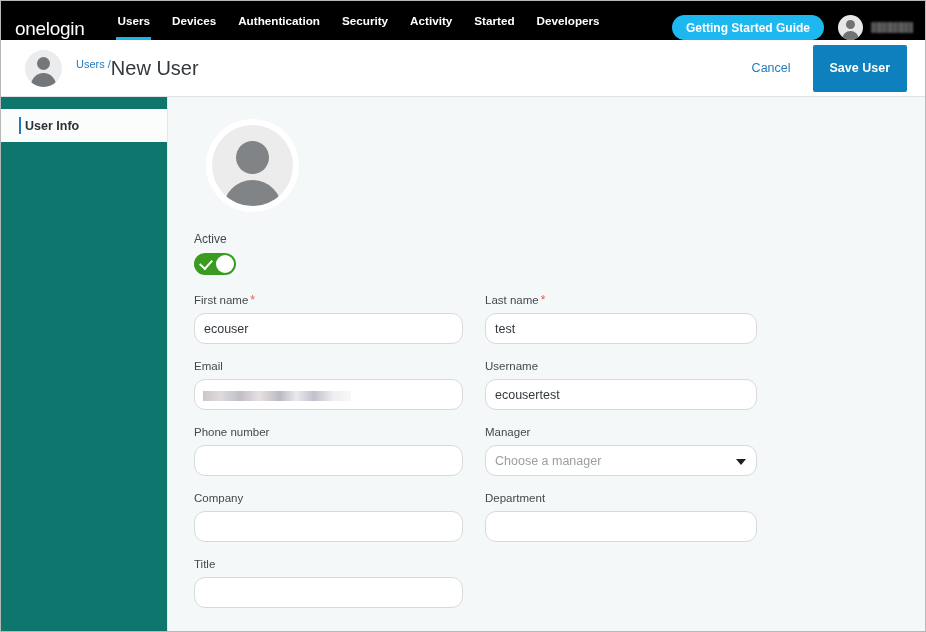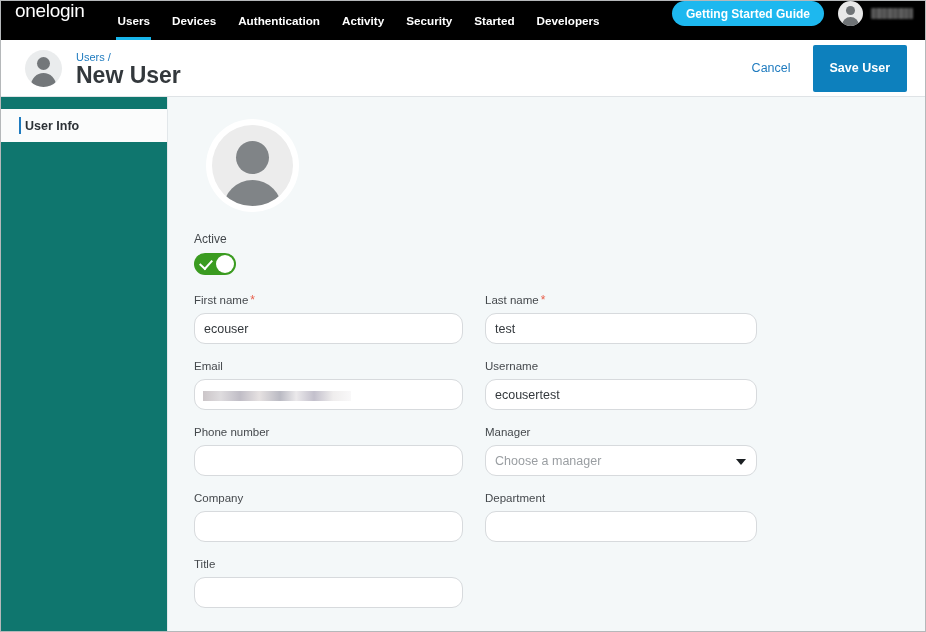--- a/index.html
+++ b/index.html
@@ -20,21 +20,21 @@
     background: #f4f8f9;
     overflow: hidden;
   }
 
   
   .topnav {
     position: relative;
     height: 39px;
     background: #000000;
     display: flex;
-    align-items: flex-start;
+    align-items: flex-end;
     box-sizing: border-box;
     padding: 0 0 0 14px;
   }
   .brand {
     color: #ffffff;
     font-size: 19px;
     letter-spacing: -0.3px;
     font-weight: 400;
     line-height: 1;
     padding-bottom: 2px;
@@ -152,34 +152,34 @@
   .header-avatar .body {
     position: absolute;
     width: 25px; height: 18px;
     border-radius: 13px 13px 0 0;
     background: #73777a;
     left: 6px; top: 23px;
   }
   .header-text {
     margin-left: 14px;
     display: flex;
-    flex-direction: column;
+    flex-direction: row;
     justify-content: center;
   }
   .breadcrumb {
     color: #1f7bbf;
     font-size: 11px;
     line-height: 14px;
     cursor: pointer;
   }
   .page-title {
     color: #33383c;
-    font-size: 23px;
+    font-size: 20px;
     line-height: 22px;
-    font-weight: 700;
+    font-weight: 400;
   }
   .header-actions {
     margin-left: auto;
     display: flex;
     align-items: center;
   }
   .cancel-link {
     color: #1f7bbf;
     font-size: 12.5px;
     cursor: pointer;
@@ -384,24 +384,24 @@
       <div class="nav-item active">
         <span>Users</span>
       </div>
       <div class="nav-item">
         <span>Devices</span>
       </div>
       <div class="nav-item">
         <span>Authentication</span>
       </div>
       <div class="nav-item">
+        <span>Security</span>
+      </div>
+      <div class="nav-item">
         <span>Activity</span>
-      </div>
-      <div class="nav-item">
-        <span>Security</span>
       </div>
       <div class="nav-item">
         <span>Started</span>
       </div>
       <div class="nav-item">
         <span>Developers</span>
       </div>
     </div>
 
     <div class="nav-right">

